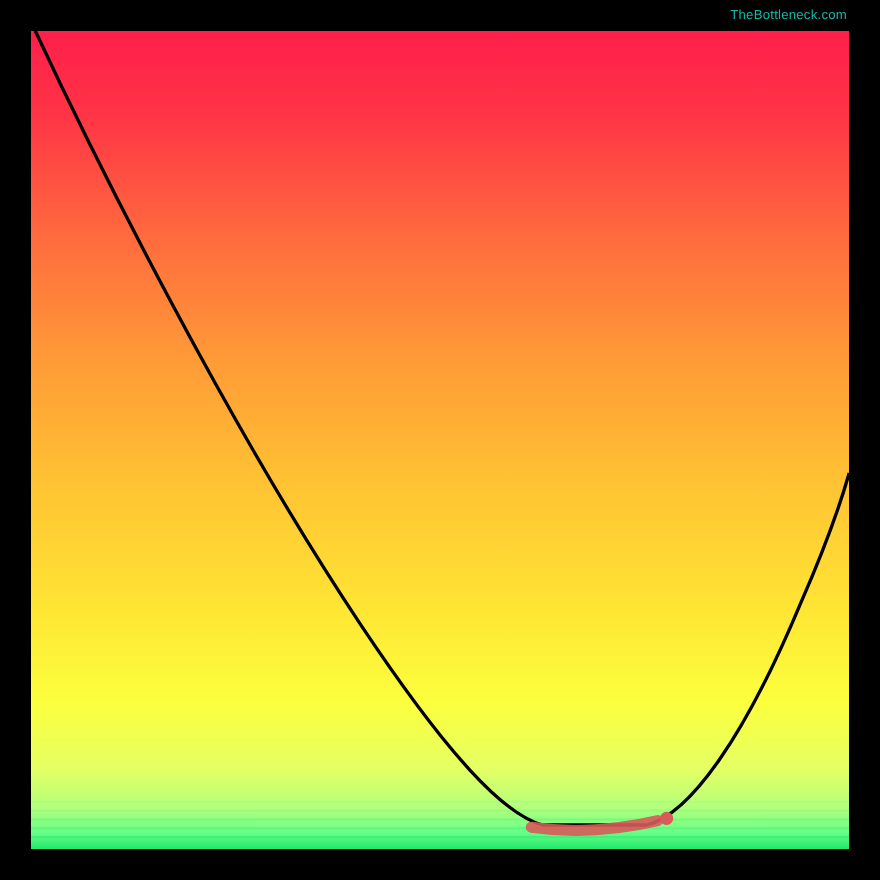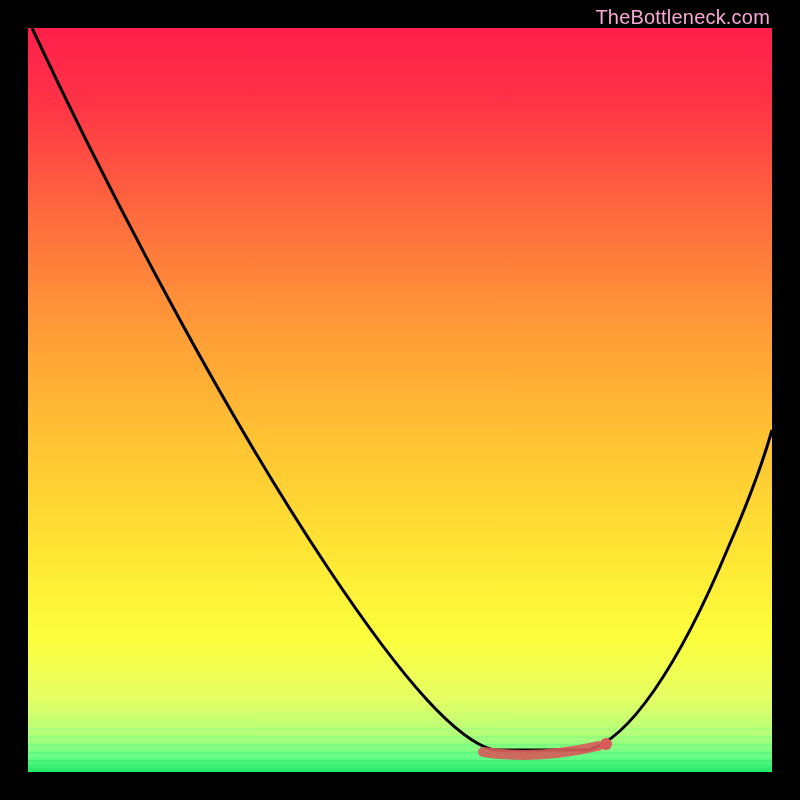--- a/index.html
+++ b/index.html
@@ -20,22 +20,22 @@
   }
   .gradient-bg {
     position: absolute;
     left: 0; top: 0; width: 100%; height: 100%;
   }
   .watermark {
     position: absolute;
     top: 6px;
     right: 30px;
     font-family: Arial, Helvetica, sans-serif;
-    font-size: 20px;
-    color: #f9a8d4;
+    font-size: 12px;
+    color: #14b8a6;
     font-weight: 500;
     letter-spacing: 0.2px;
   }
   svg.curve {
     position: absolute;
     left: 0; top: 0;
     width: 100%; height: 100%;
   }
 </style>
 </head>

